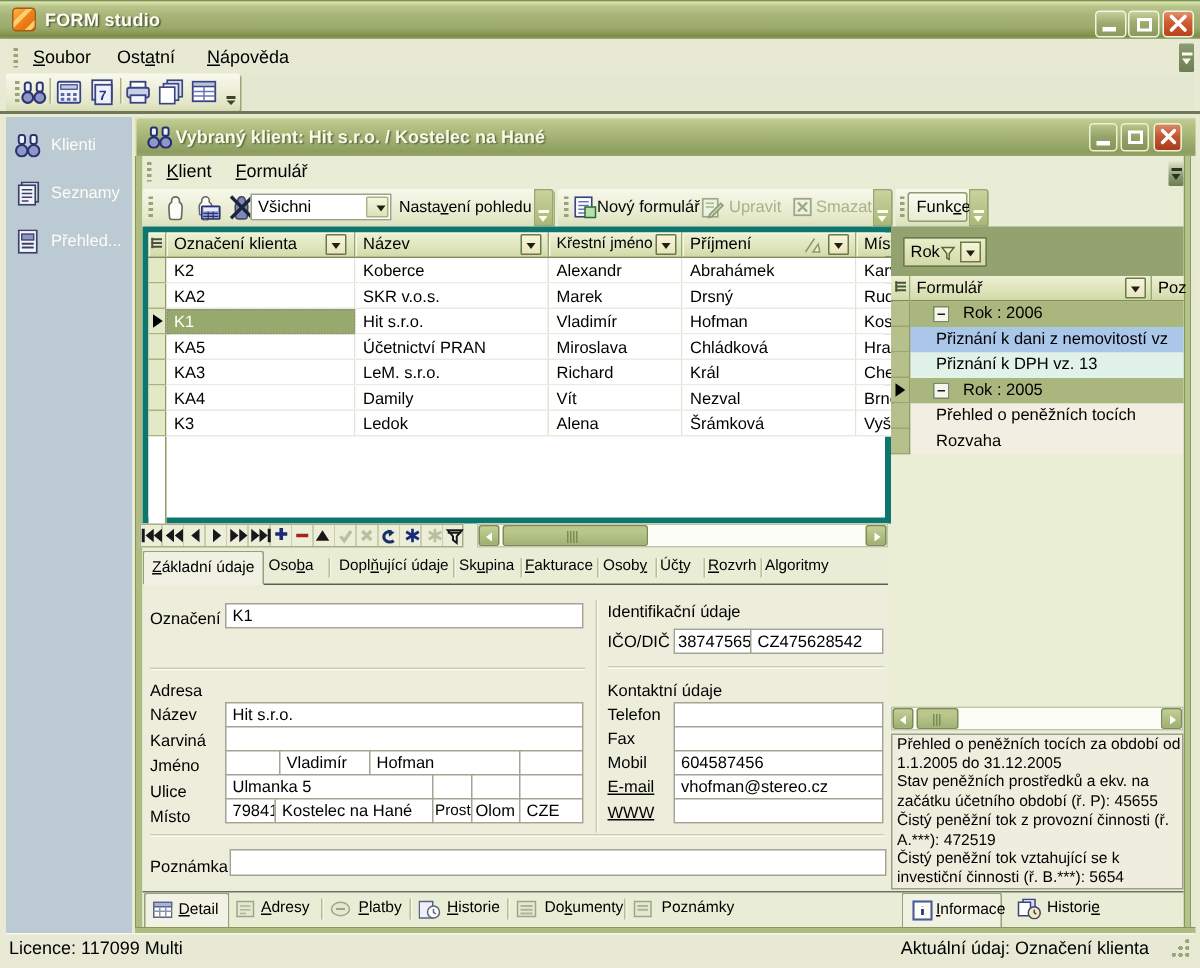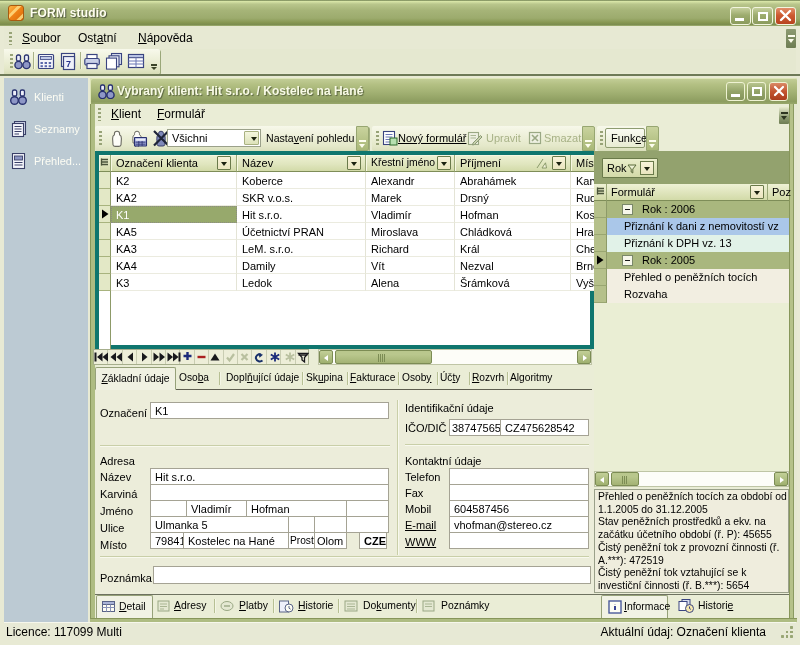--- a/index.html
+++ b/index.html
@@ -267,21 +267,21 @@
         <u></u>
       </span>
 
     <div class="tband" style="left:277px;top:22px;width:222px;"></div>
     <div class="grip" style="left:281px;top:27px;height:15px;"></div>
     <svg style="left:287px;top:26px;" width="16" height="16">
         <rect x="1.5" y="1.5" width="11" height="13" fill="#fff" stroke="#3a4480" stroke-width="1.1"></rect>
         <path d="M3.5 4.5 H10.5 M3.5 7 H10.5 M3.5 9.5 H10.5 M3.5 12 H8" stroke="#6a76b4" stroke-width="1"></path>
         <rect x="8" y="8" width="7" height="7" fill="#b6e0b0" stroke="#2c6a2c" stroke-width="1"></rect>
       </svg>
-    <span style="left:303px;top:28px;font-size:11px;text-decoration:underline;">Nový formulář</span>
+    <span style="left:303px;top:28px;font-size:11px;">Nový formulář</span>
     <svg style="left:372px;top:26px;" width="16" height="16" class="upr">
         <rect x="1.5" y="2.5" width="10" height="12" fill="#eef0e2" stroke="#9aa884" stroke-width="1.1"></rect>
         <path d="M3.5 5.5 H9 M3.5 8 H9" stroke="#aab694" stroke-width="1"></path>
         <path d="M6 13 L13.5 5.5 L15 7 L7.5 14.5 L5.5 15 Z" fill="#c8d2ae" stroke="#8a9874" stroke-width="1"></path>
       </svg>
     <span class="dis" style="left:391px;top:28px;font-size:11px;">Upravit</span>
     <svg style="left:432px;top:26px;" width="16" height="16">
         <rect x="2.5" y="2.5" width="11" height="11" fill="#eef0e2" stroke="#9aa884" stroke-width="1.2"></rect>
         <path d="M5 5 L11 11 M11 5 L5 11" stroke="#9aa884" stroke-width="1.6"></path>
       </svg>
@@ -478,21 +478,21 @@
       <span style="left:5px;top:132px;">Ulice</span>
       <div class="fld" style="left:55px;top:126px;width:139px;height:17px;">Ulmanka 5</div>
       <div class="fld" style="left:193px;top:126px;width:27px;height:17px;"></div>
       <div class="fld" style="left:219px;top:126px;width:33px;height:17px;"></div>
       <div class="fld" style="left:251px;top:126px;width:43px;height:17px;"></div>
       <span style="left:5px;top:149px;">Místo</span>
       <div class="fld" style="left:55px;top:142px;width:34px;height:17px;">79841</div>
       <div class="fld" style="left:88px;top:142px;width:106px;height:17px;">Kostelec na Hané</div>
       <div class="fld" style="left:193px;top:142px;width:27px;height:17px;padding-left:1px;font-size:10.2px;">Prost</div>
       <div class="fld" style="left:219px;top:142px;width:33px;height:17px;padding-left:2px;">Olom</div>
-      <div class="fld" style="left:264px;top:142px;width:28px;height:17px;font-weight:bold;">CZE</div>
+      <div class="fld" style="left:251px;top:142px;width:43px;height:17px;">CZE</div>
       <span style="left:310px;top:81px;">Telefon</span>
       <div class="fld" style="left:354px;top:78px;width:140px;height:17px;"></div>
       <span style="left:310px;top:97px;">Fax</span>
       <div class="fld" style="left:354px;top:94px;width:140px;height:17px;"></div>
       <span style="left:310px;top:113px;">Mobil</span>
       <div class="fld" style="left:354px;top:110px;width:140px;height:17px;">604587456</div>
       <span class="u" style="left:310px;top:129px;">E-mail</span>
       <div class="fld" style="left:354px;top:126px;width:140px;height:17px;">vhofman@stereo.cz</div>
       <span class="u" style="left:310px;top:146px;">WWW</span>
       <div class="fld" style="left:354px;top:142px;width:140px;height:17px;"></div>

